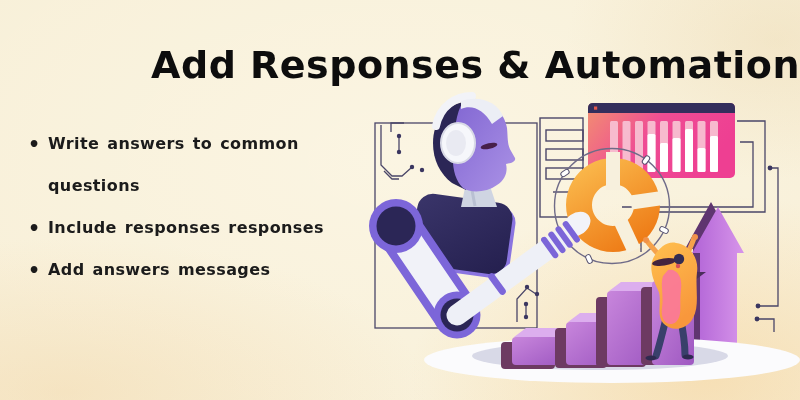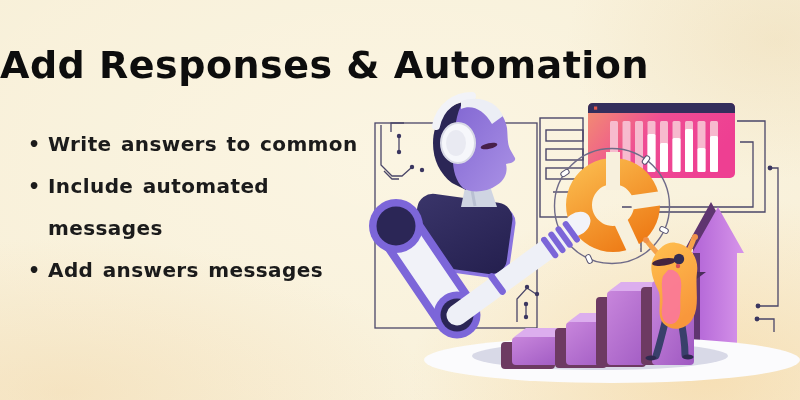--- a/index.html
+++ b/index.html
@@ -8,55 +8,56 @@
     font-family:"DejaVu Sans","Liberation Sans",sans-serif;
     background:
       radial-gradient(ellipse 420px 260px at 88% 94%, rgba(243,195,122,.38), rgba(243,195,122,0) 70%),
       radial-gradient(ellipse 520px 220px at 8% 98%, rgba(240,205,150,.35), rgba(240,205,150,0) 70%),
       radial-gradient(ellipse 300px 200px at 97% 10%, rgba(232,210,165,.35), rgba(232,210,165,0) 70%),
       radial-gradient(ellipse 900px 500px at 50% 40%, rgba(255,252,240,.5), rgba(255,252,240,0) 80%),
       var(--background,#f7eed5);
   }
   .title{
     position:absolute;left:0;top:18px;width:100%;
-    text-align:left;font-size:38px;font-weight:800;
+    text-align:right;font-size:38px;font-weight:800;
     letter-spacing:.5px;color:var(--title-text,#0d0d0d);
   }
   ul.bullets{
     list-style:none;margin:0;padding:0;
     position:absolute;left:28px;top:123px;width:340px;
   }
   ul.bullets li{display:flex;align-items:flex-start;}
   .dot{
     width:20px;flex:0 0 20px;line-height:42px;font-size:19px;font-weight:700;
     color:var(--body-text,#1b1b1b);
   }
   .lines{flex:1;}
   .lines div{
-    line-height:42px;font-size:20px;font-weight:700;
+    line-height:42px;font-size:16px;font-weight:700;
     letter-spacing:.4px;word-spacing:2px;color:var(--body-text,#1b1b1b);
   }
   .illu{position:absolute;left:350px;top:80px;width:450px;height:320px;}
 </style>
 </head>
 <body>
 
 <h1 class="title">Add Responses &amp; Automation</h1>
 
 <ul class="bullets">
   <li>
     <span class="dot">•</span>
     <div class="lines">
       <div>Write answers to common</div>
+      <div>questions</div>
     </div>
   </li>
   <li>
     <span class="dot">•</span>
     <div class="lines">
-      <div>Include automated messages</div>
+      <div>Include responses responses</div>
     </div>
   </li>
   <li>
     <span class="dot">•</span>
     <div class="lines">
       <div>Add answers messages</div>
     </div>
   </li>
 </ul>
 

